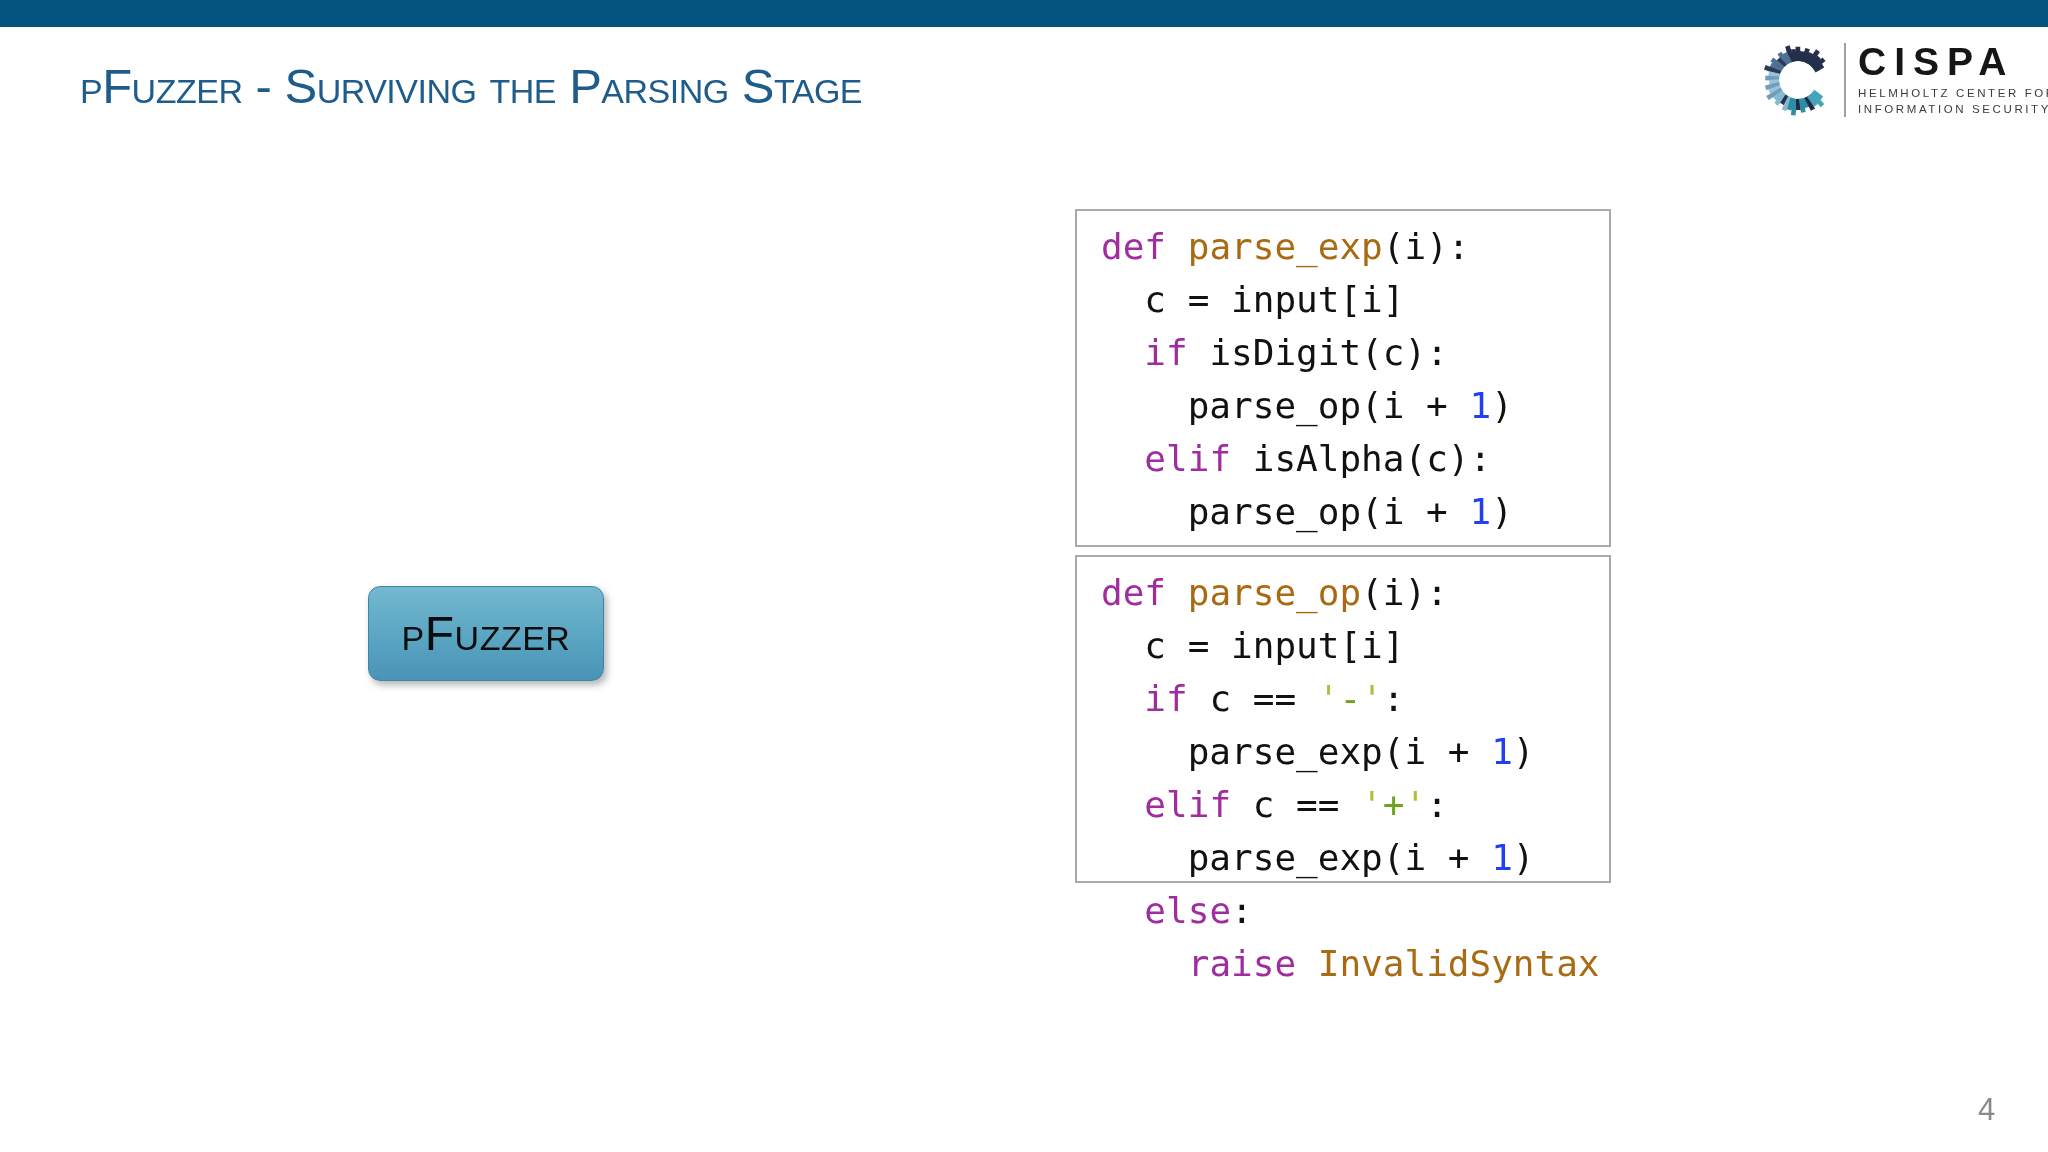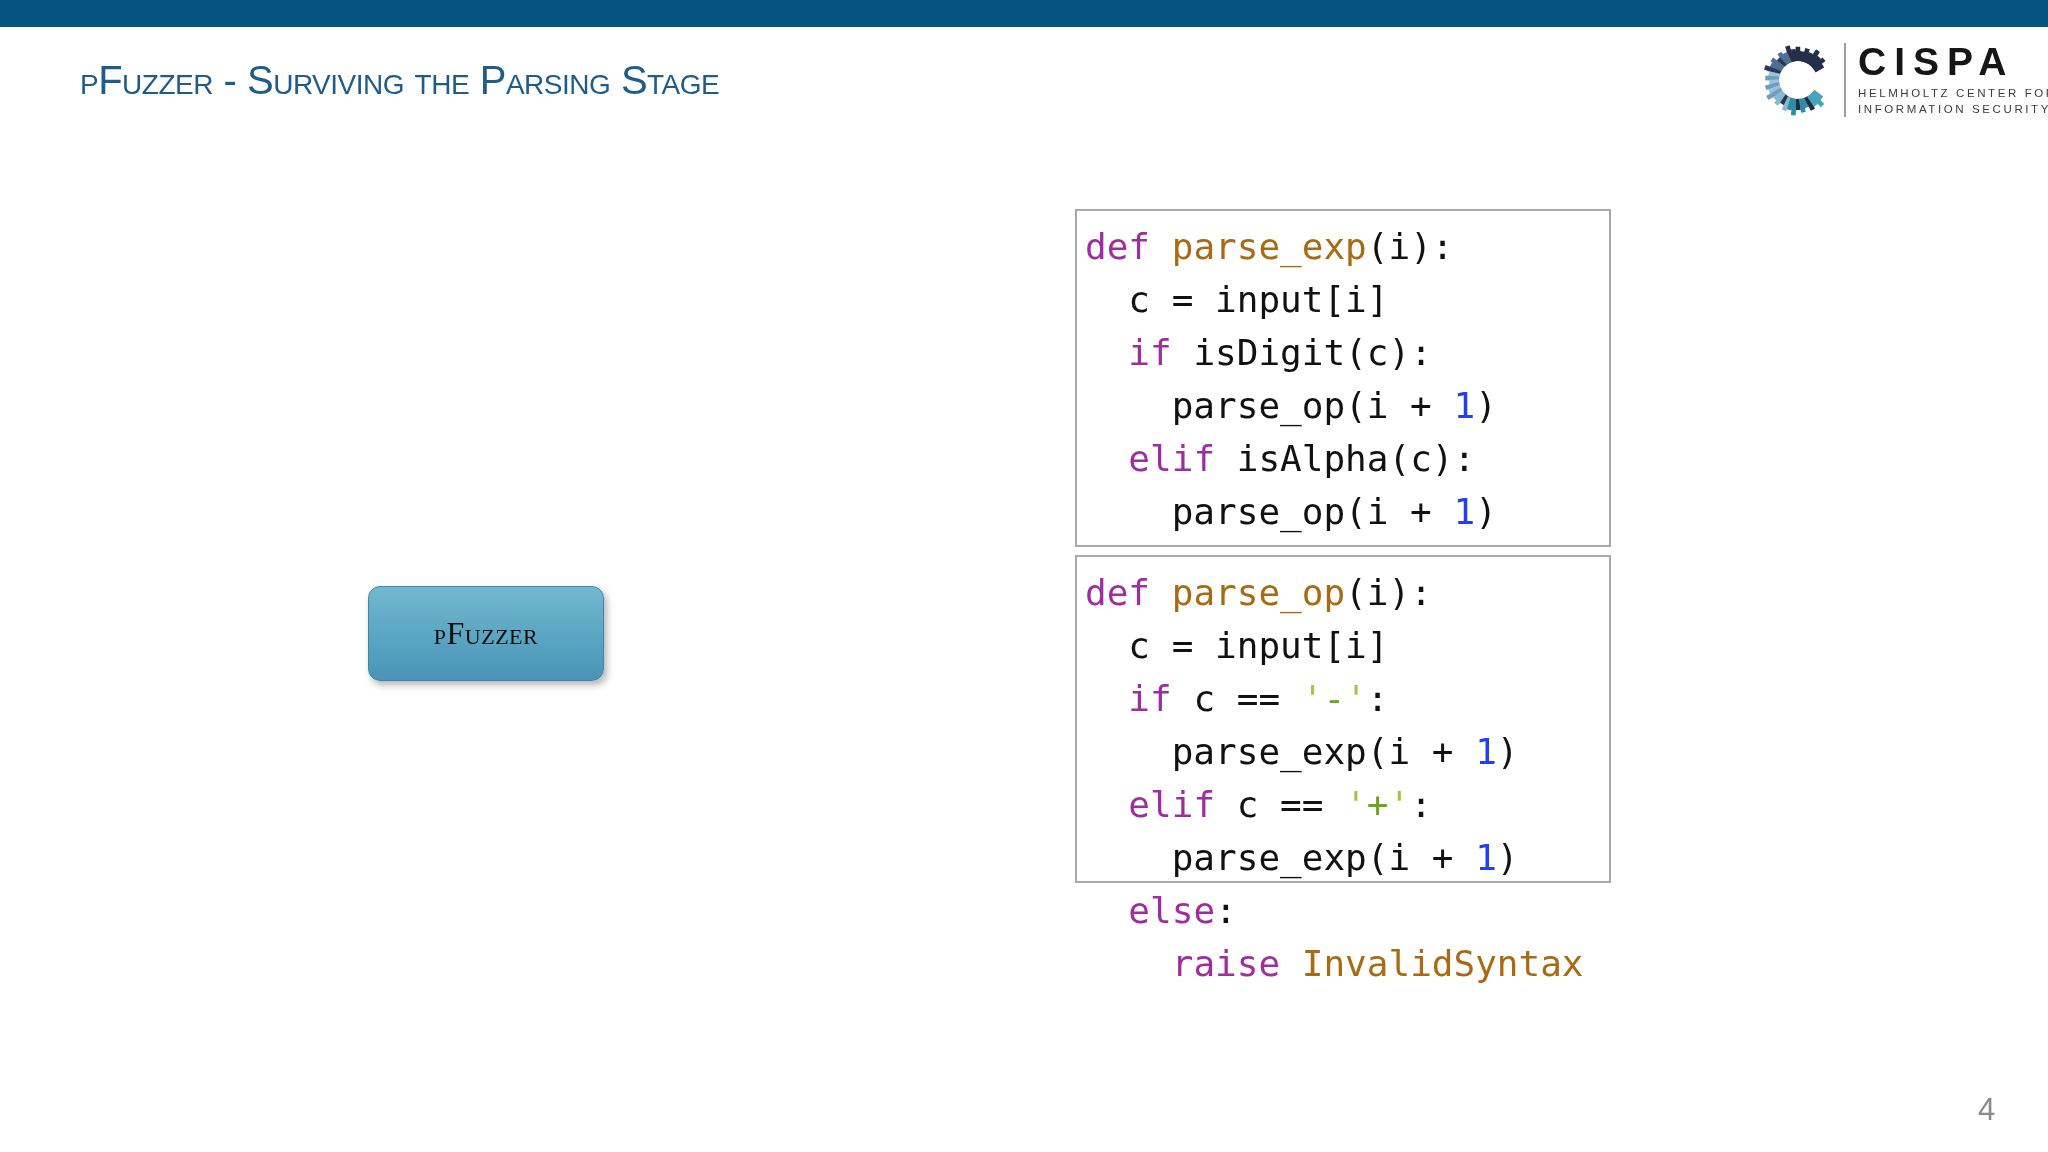--- a/index.html
+++ b/index.html
@@ -13,21 +13,21 @@
 
   
   .top-bar{
     position:absolute;left:0;top:0;width:2048px;height:27px;
     background:var(--top_bar,#05537F);
   }
 
   
   .title{
     position:absolute;left:80px;top:58px;
-    font-size:40px;
+    font-size:49px;
     font-variant:small-caps;
     letter-spacing:-0.5px;
     color:var(--title,#1E5C8B);
     white-space:nowrap;
   }
 
   
   .logo{
     position:absolute;left:1758px;top:40px;
     display:flex;align-items:center;
@@ -51,32 +51,31 @@
   .pfuzzer-node{
     position:absolute;left:368px;top:586px;width:236px;height:95px;
     box-sizing:border-box;
     border:1px solid var(--button_border,#3F85A6);
     border-radius:12px;
     background:linear-gradient(180deg,var(--button_top,#73B8CF) 0%,#5AA5C2 55%,var(--button_bottom,#4A93B6) 100%);
     box-shadow:3px 4px 7px rgba(90,90,90,0.45);
     display:flex;align-items:center;justify-content:center;
   }
   .pfuzzer-node-label{
-    font-size:32px;font-variant:small-caps;color:#0d0d0d;
+    font-size:48px;font-variant:small-caps;color:#0d0d0d;
     letter-spacing:0.5px;
-    font-family:Liberation Serif, serif;
   }
 
   
   .code-panel{
     position:absolute;left:1075px;width:536px;
     box-sizing:border-box;
     background:#ffffff;
     border:2px solid var(--box_border,#A9A9A9);
-    padding:9px 8px;
+    padding:9px 24px;
   }
   .code-panel.first{top:209px;height:338px;}
   .code-panel.second{top:555px;height:328px;}
   .code-block{
     margin:0;
     font-family:"DejaVu Sans Mono","Liberation Mono",monospace;
     font-size:36px;line-height:53px;color:#111111;
   }
   .code-line{white-space:pre;height:53px;}
   .tok-kw{color:var(--code_keyword,#A02DA0);}

